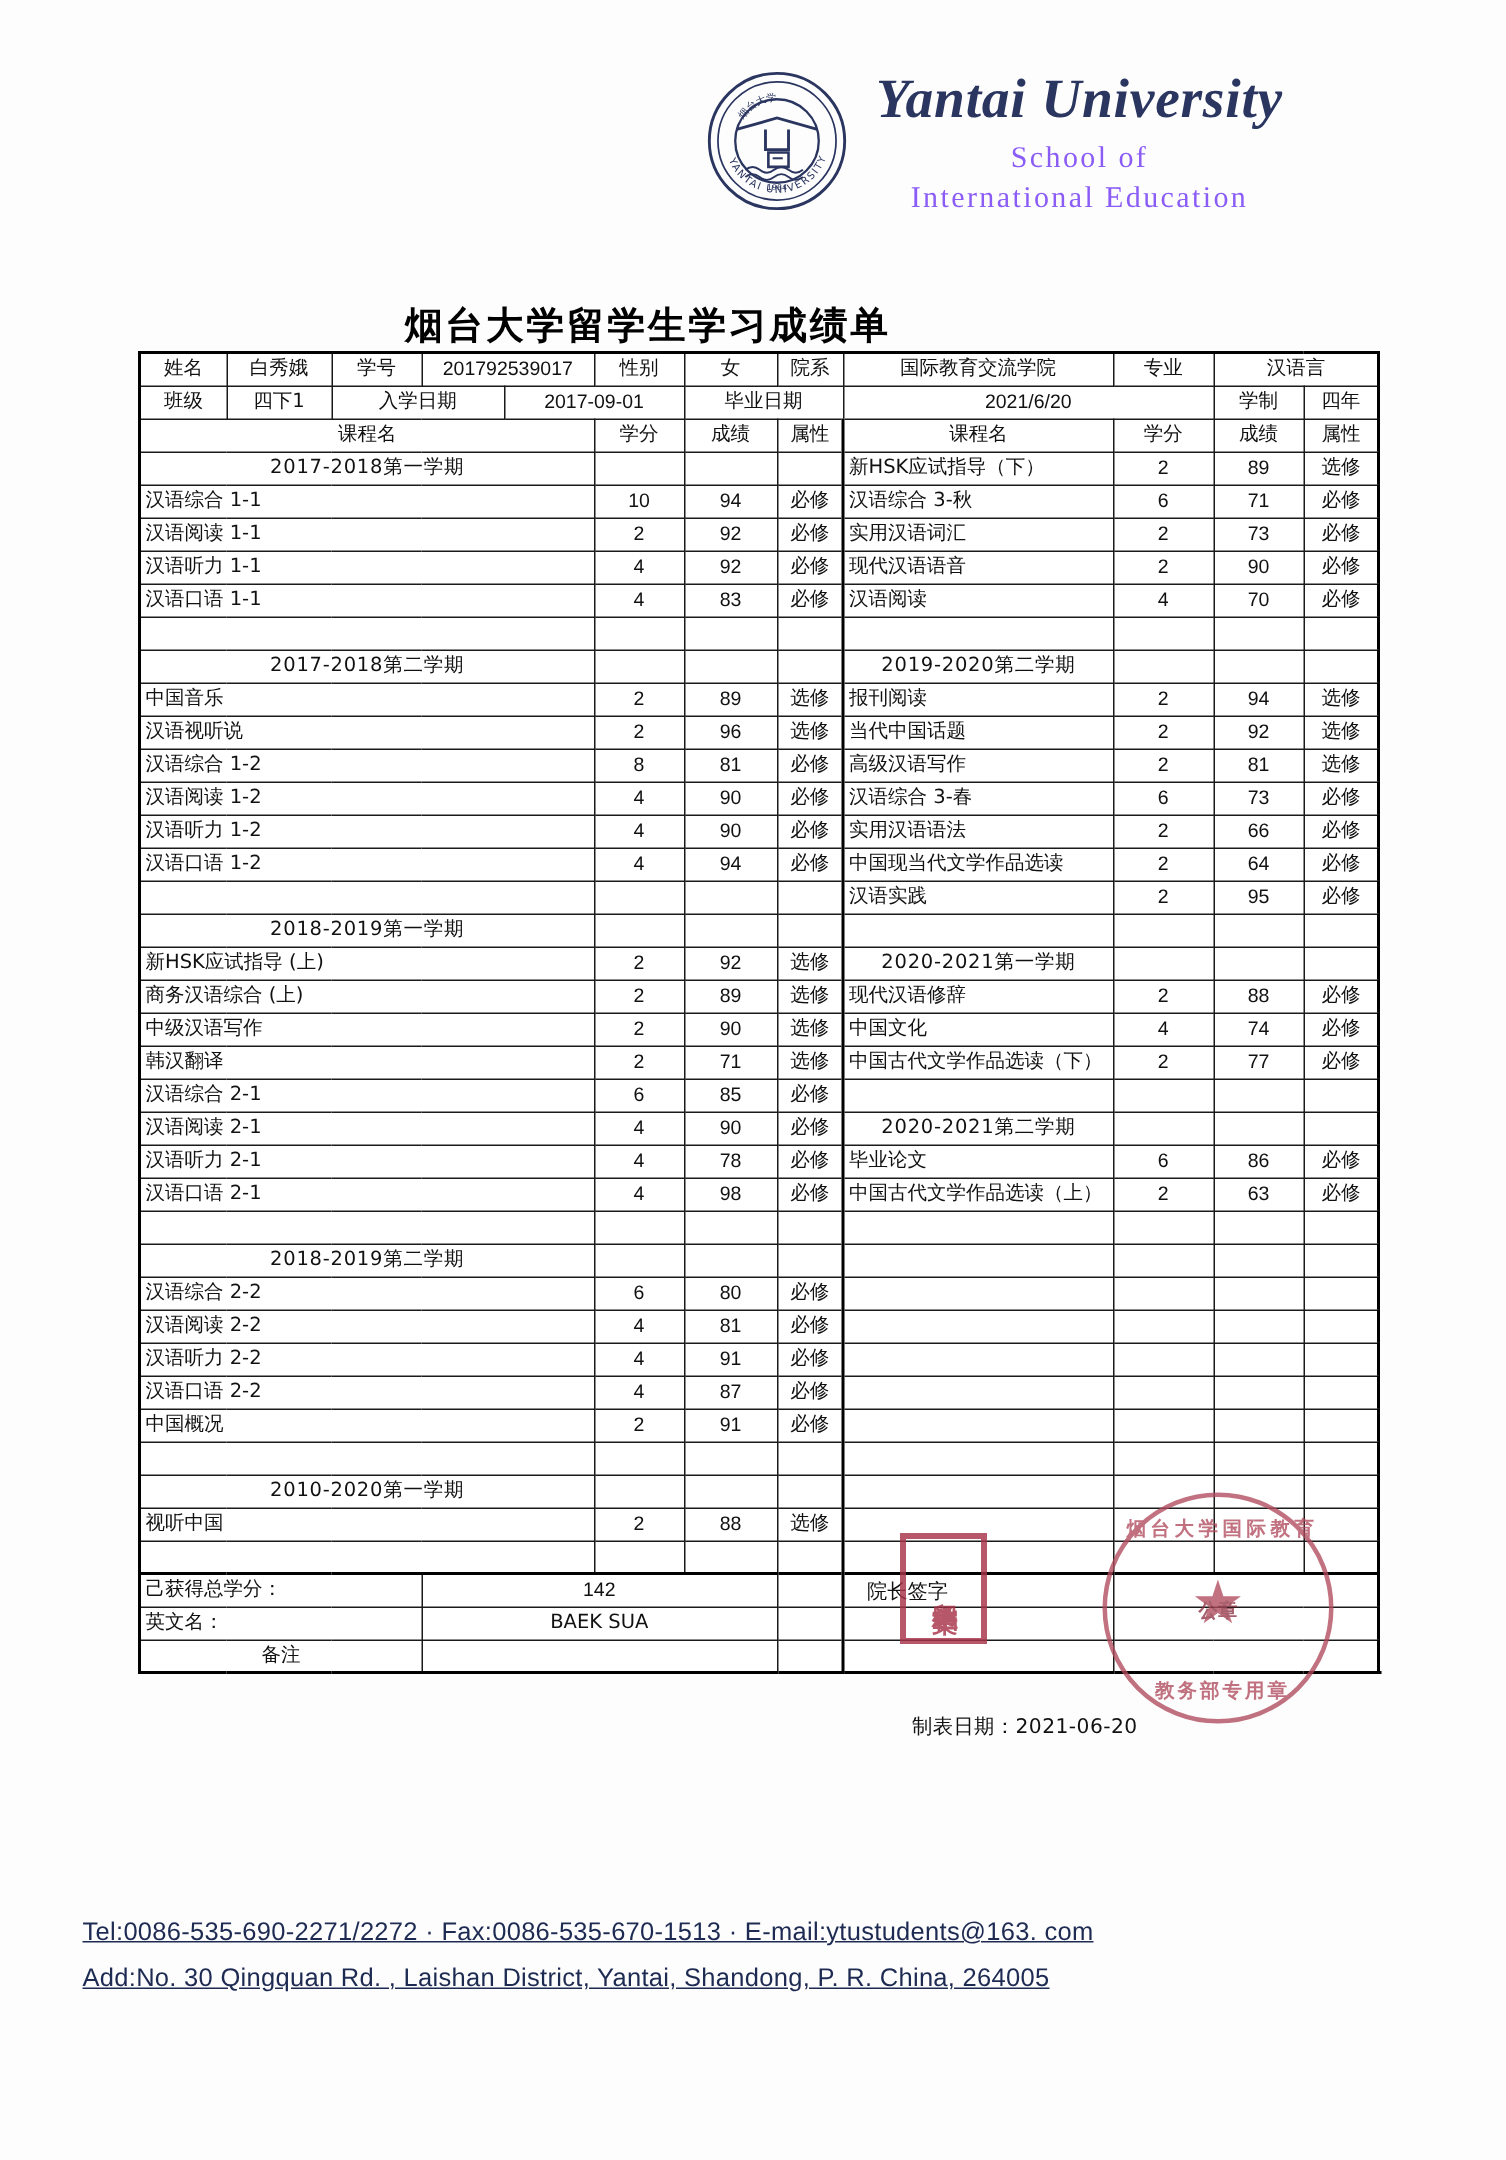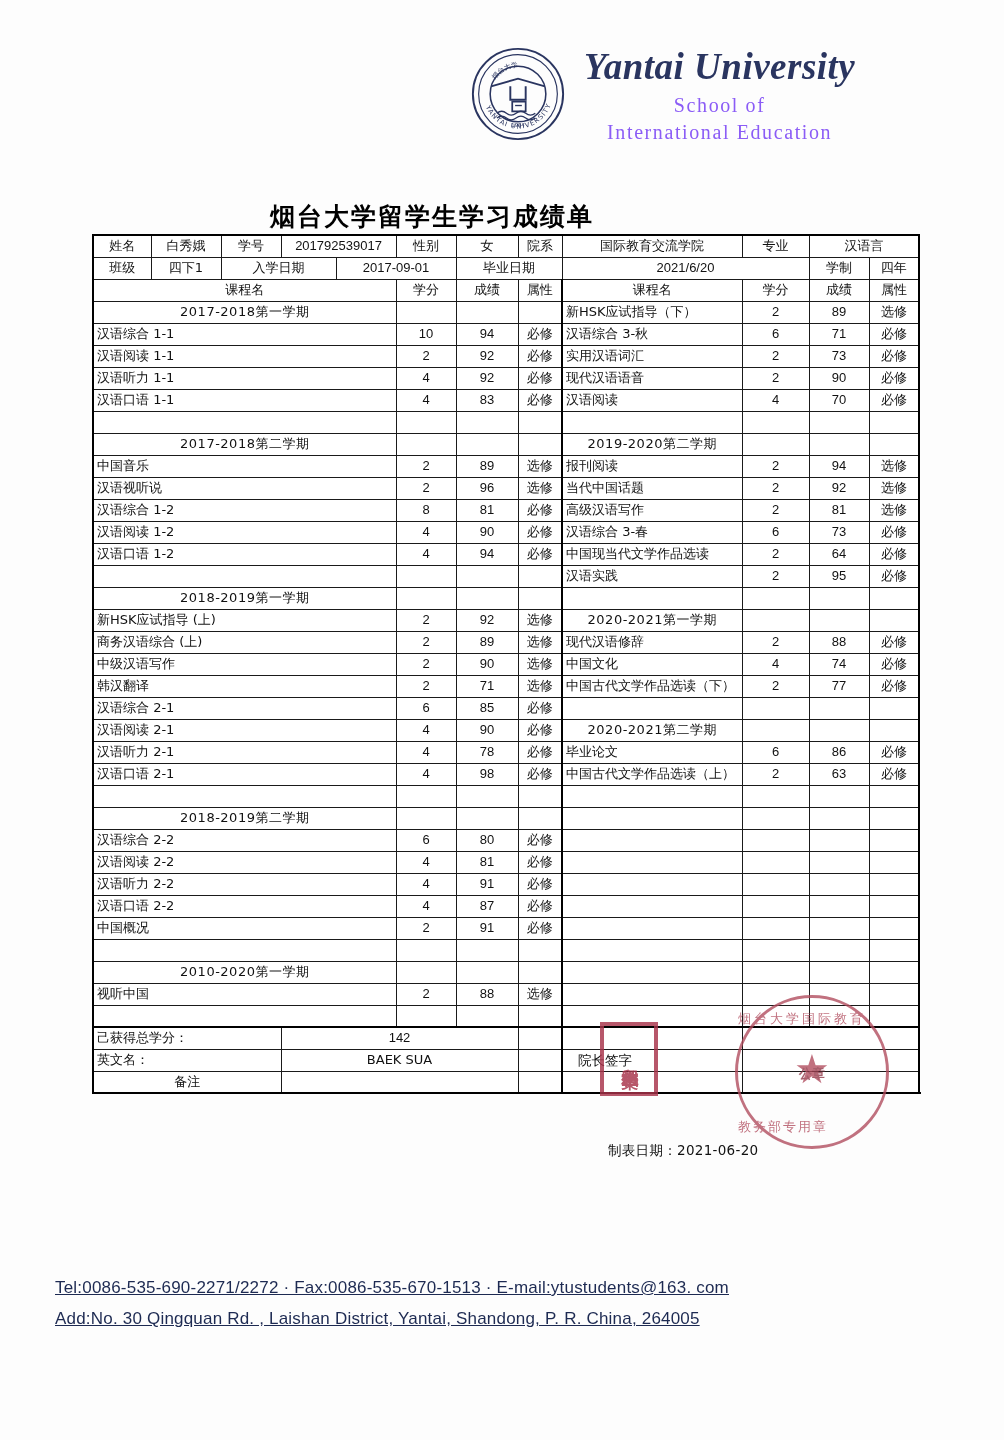--- a/index.html
+++ b/index.html
@@ -80,23 +80,23 @@
     font-size: 15px; font-weight: bold; line-height: 1.0;
     writing-mode: vertical-rl; letter-spacing: 1px;
     transform: scaleX(1.15);
   }
   .stamp-circle {
     position: absolute; left: 735px; top: 995px;
     width: 154px; height: 154px; border-radius: 50%;
     border: 3.5px solid #b04a5c; opacity: .78;
   }
   .stamp-circle .arc-top, .stamp-circle .arc-bot {
-    position: absolute; left: 0; width: 154px; 
+    position: absolute; left: 0; width: 154px; text-align: center;
     color: #b04a5c; font-family: "DejaVu Sans", sans-serif;
-    font-size: 13px; font-weight: normal;
+    font-size: 13px; font-weight: bold;
   }
   .stamp-circle .arc-top { top: 12px; letter-spacing: 3px; }
   .stamp-circle .arc-bot { bottom: 10px; letter-spacing: 2px; }
   .stamp-circle .star {
     position: absolute; left: 50%; top: 50%;
     transform: translate(-50%,-58%);
     color: #b04a5c; font-size: 40px; line-height: 1;
   }
   .stamp-circle .gz {
     position: absolute; left: 50%; top: 50%;
@@ -323,20 +323,30 @@
             <td class="lft" colspan="5">汉语阅读 1-2</td>
             <td class="ctr num">4</td>
             <td class="ctr num">90</td>
             <td class="ctr thick-r">必修</td>
             <td class="lft" colspan="3">汉语综合 3-春</td>
             <td class="ctr num">6</td>
             <td class="ctr num">73</td>
             <td class="ctr">必修</td>
           </tr>
           <tr>
+            <td class="lft" colspan="5">汉语听力 1-2</td>
+            <td class="ctr num">4</td>
+            <td class="ctr num">90</td>
+            <td class="ctr thick-r">必修</td>
+            <td class="lft" colspan="3">实用汉语语法</td>
+            <td class="ctr num">2</td>
+            <td class="ctr num">66</td>
+            <td class="ctr">必修</td>
+          </tr>
+          <tr>
             <td class="lft" colspan="5">汉语口语 1-2</td>
             <td class="ctr num">4</td>
             <td class="ctr num">94</td>
             <td class="ctr thick-r">必修</td>
             <td class="lft" colspan="3">中国现当代文学作品选读</td>
             <td class="ctr num">2</td>
             <td class="ctr num">64</td>
             <td class="ctr">必修</td>
           </tr>
           <tr>

